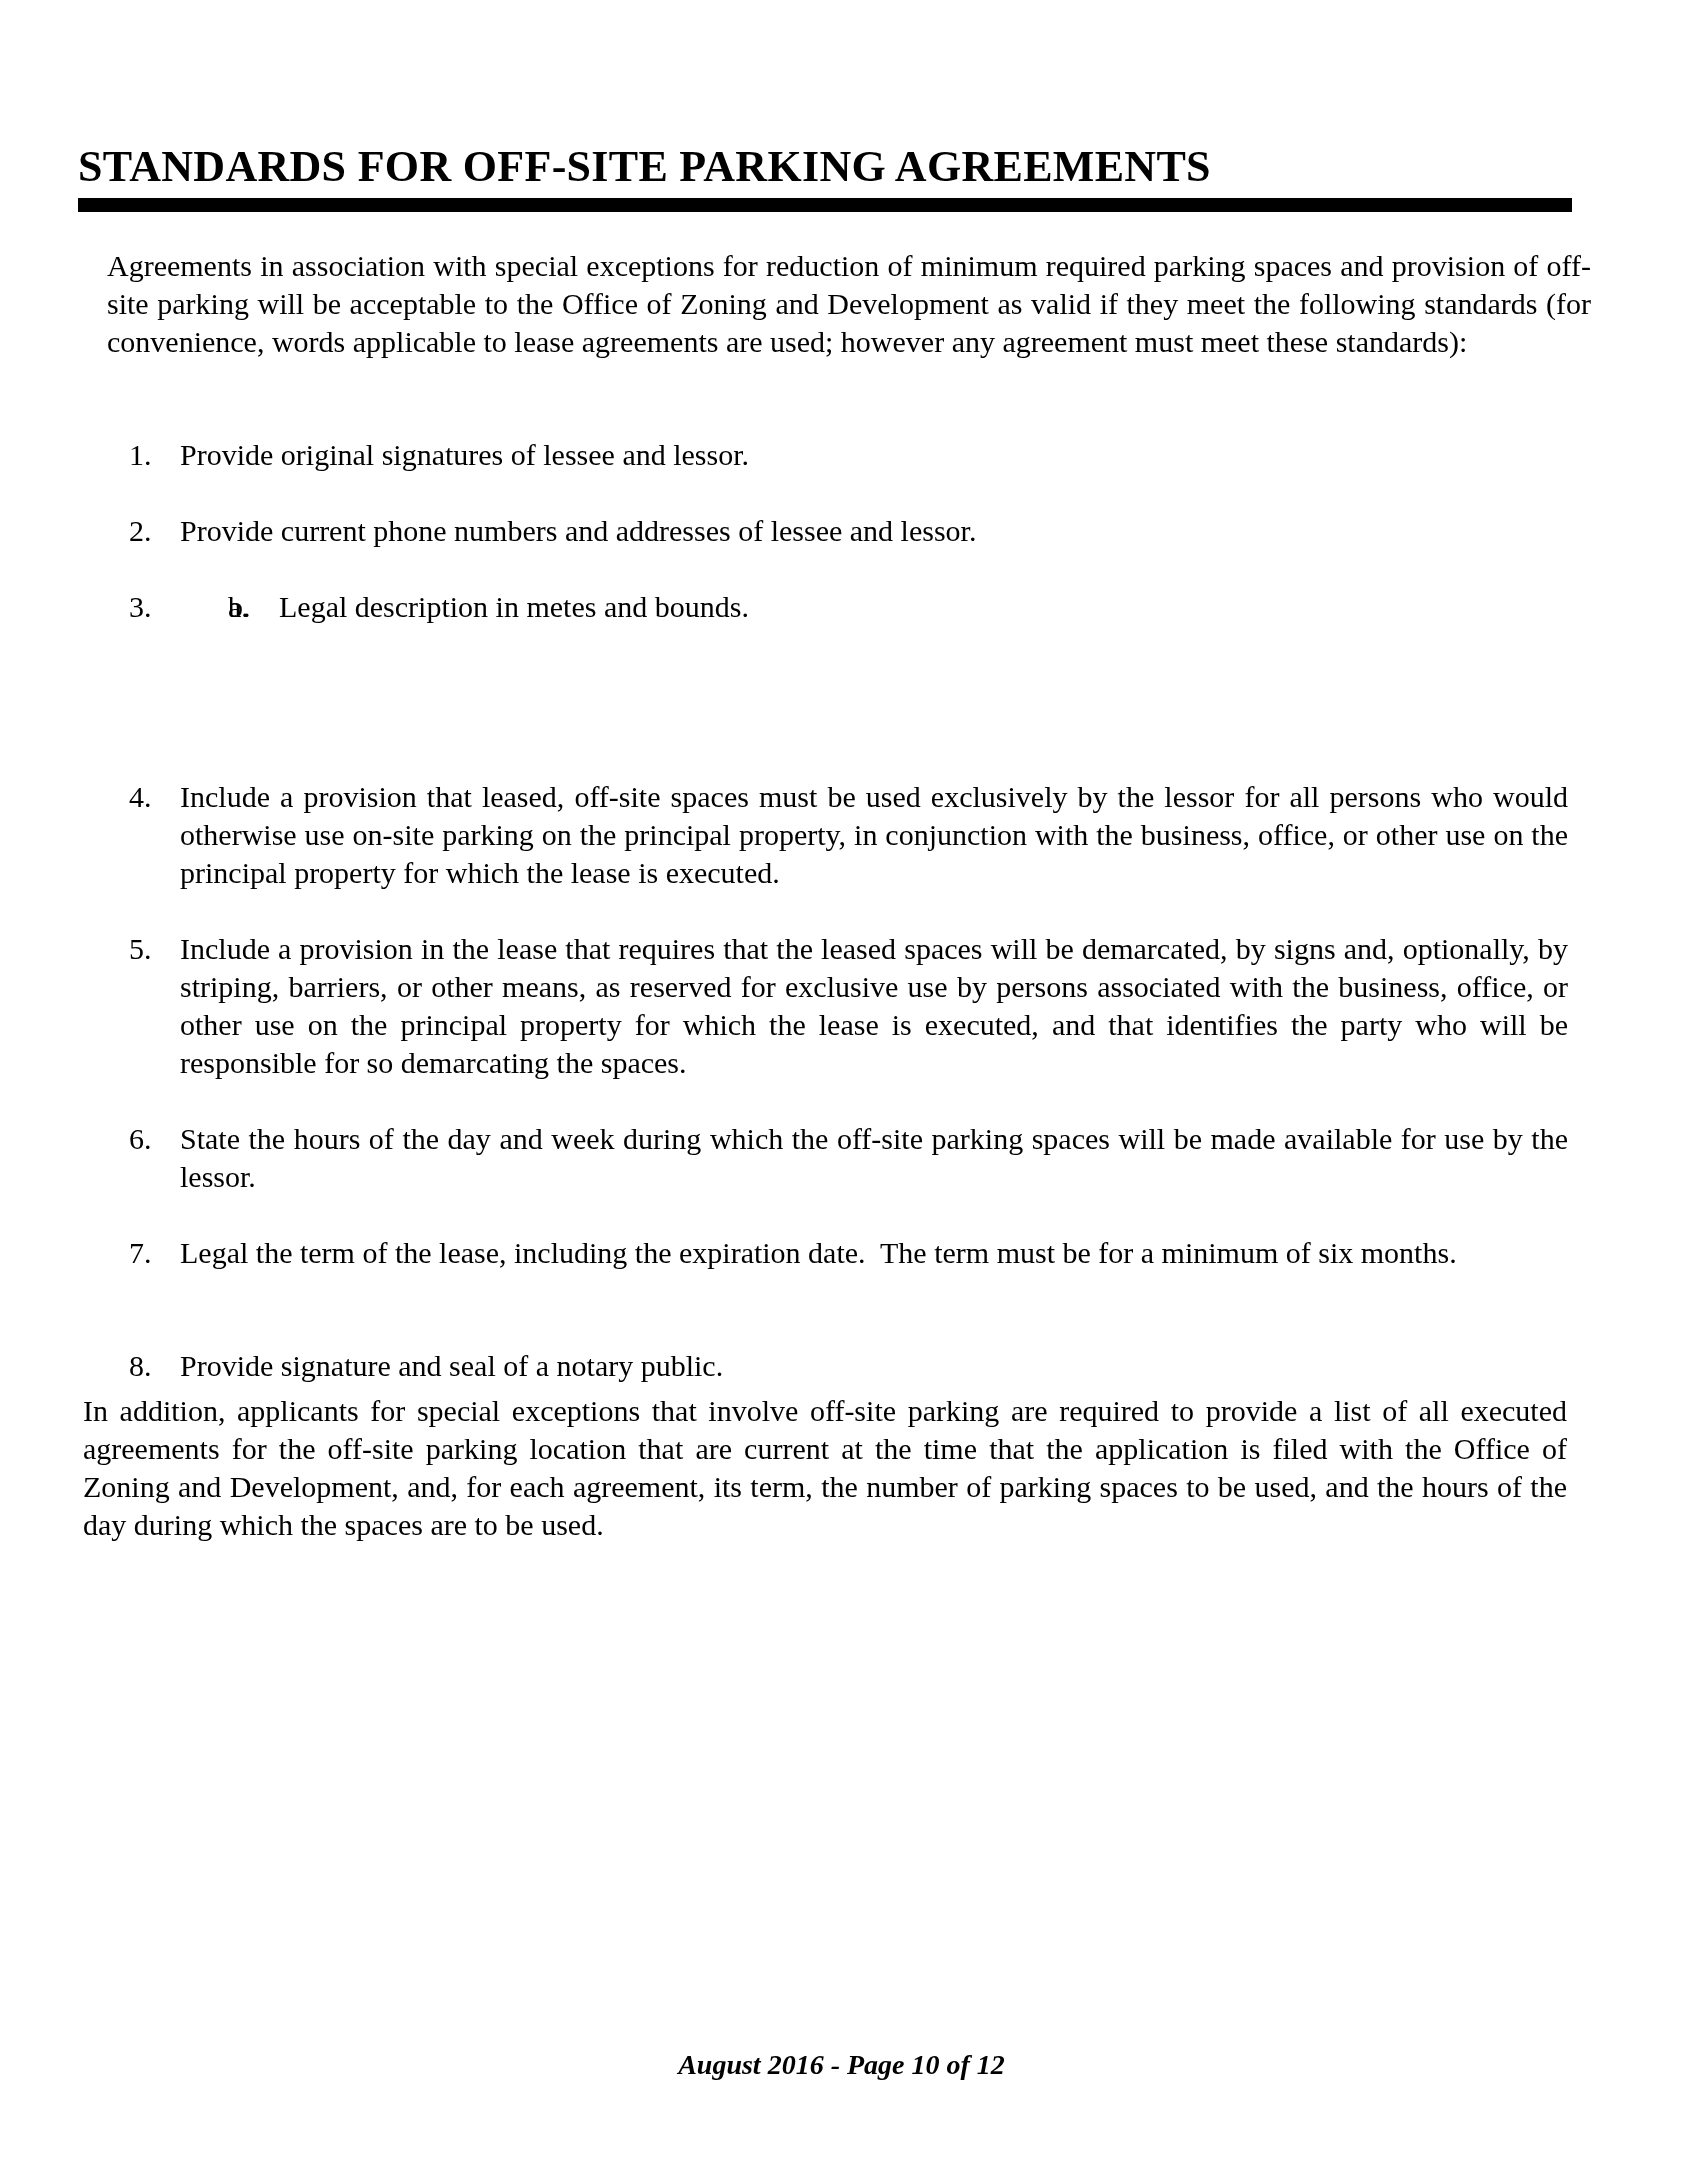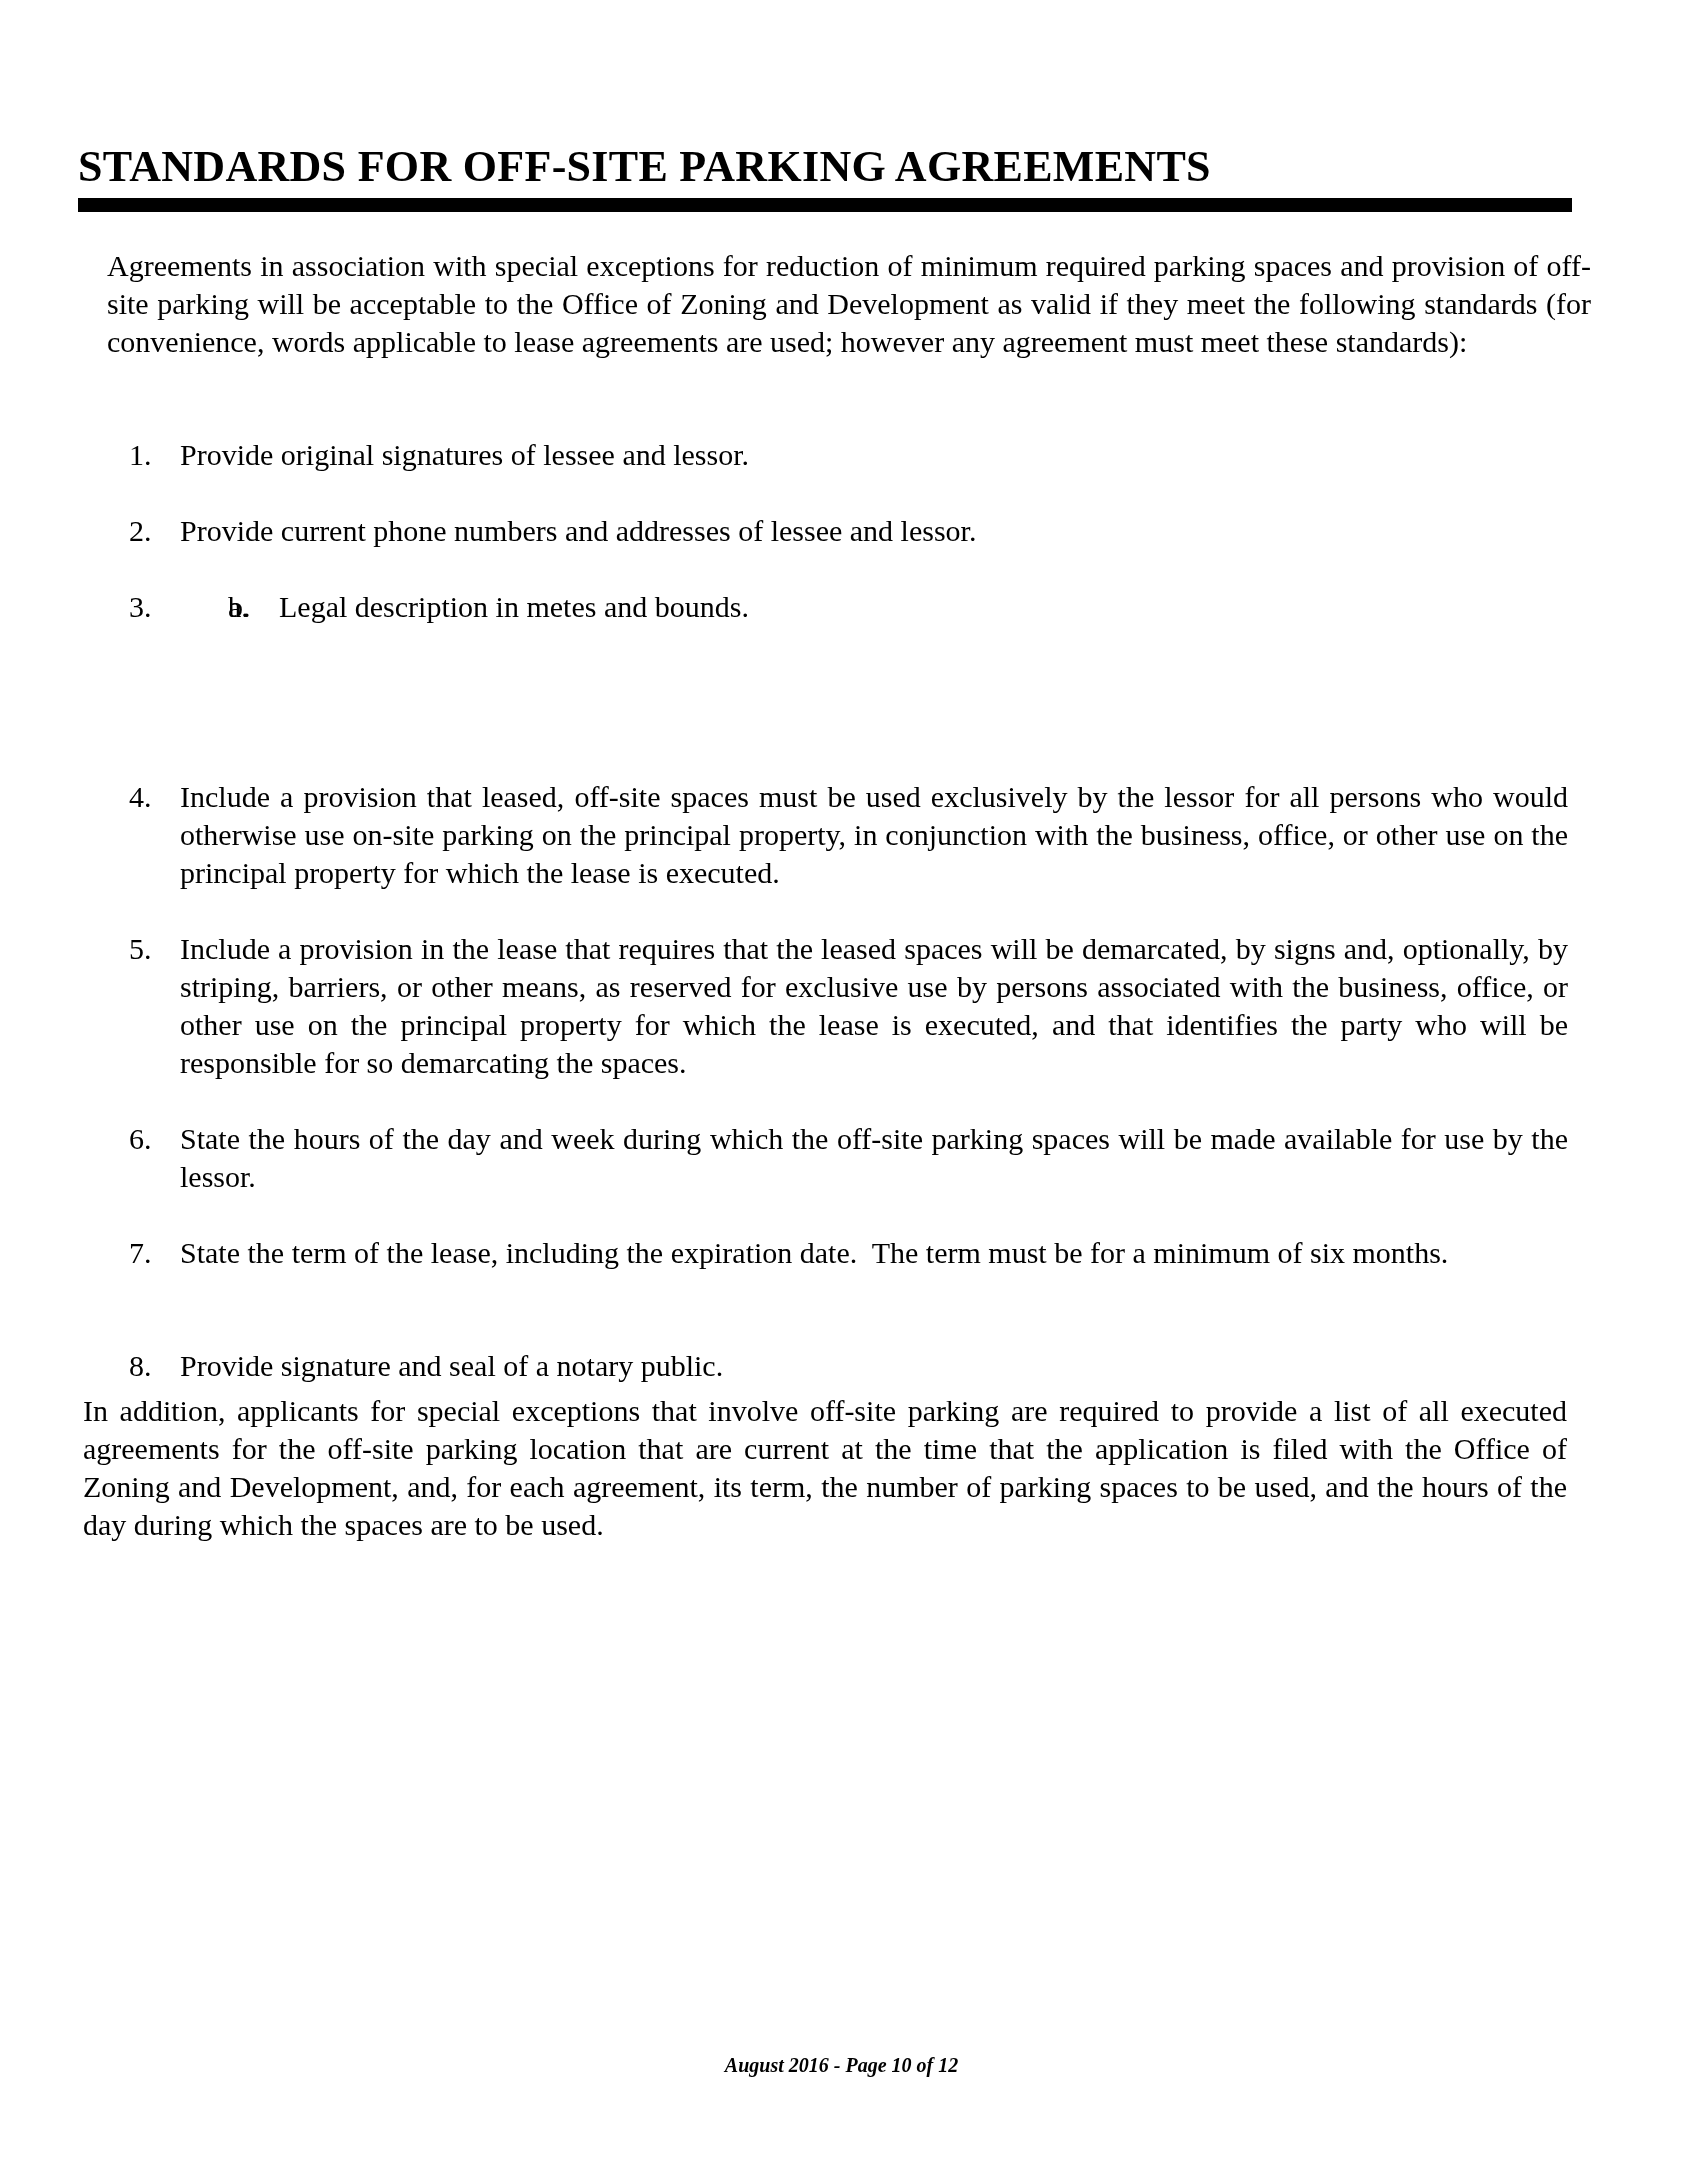--- a/index.html
+++ b/index.html
@@ -90,21 +90,21 @@
     top: 0;
   }
   .footer {
     position: absolute;
     top: 2049px;
     left: 0;
     width: 1683px;
     text-align: center;
     font-weight: bold;
     font-style: italic;
-    font-size: 20px;
+    font-size: 28px;
     line-height: 32px;
   }
 </style>
 </head>
 <body>
 
 <h1 class="page-title">STANDARDS FOR OFF-SITE PARKING AGREEMENTS</h1>
 <div class="title-rule"></div>
 
 <p class="body-text intro">Agreements in association with special exceptions for reduction of minimum required parking spaces and provision of off-site parking will be acceptable to the Office of Zoning and Development as valid if they meet the following standards (for convenience, words applicable to lease agreements are used; however any agreement must meet these standards):</p>
@@ -137,21 +137,21 @@
   <li class="std-item" style="top:930px;">
     <span class="std-num">5.</span>
     <span class="std-text">Include a provision in the lease that requires that the leased spaces will be demarcated, by signs and, optionally, by striping, barriers, or other means, as reserved for exclusive use by persons associated with the business, office, or other use on the principal property for which the lease is executed, and that identifies the party who will be responsible for so demarcating the spaces.</span>
   </li>
   <li class="std-item" style="top:1120px;">
     <span class="std-num">6.</span>
     <span class="std-text">State the hours of the day and week during which the off-site parking spaces will be made available for use by the lessor.</span>
   </li>
   <li class="std-item" style="top:1234px;">
     <span class="std-num">7.</span>
-    <span class="std-text" style="white-space:pre-wrap;">State the term of the lease, including the expiration date.  The term must be for a minimum of six months.</span>
+    <span class="std-text" style="white-space:pre-wrap;">Legal the term of the lease, including the expiration date.  The term must be for a minimum of six months.</span>
   </li>
   <li class="std-item" style="top:1347px;">
     <span class="std-num">8.</span>
     <span class="std-text">Provide signature and seal of a notary public.</span>
   </li>
 </ol>
 
 <p class="body-text closing">In addition, applicants for special exceptions that involve off-site parking are required to provide a list of all executed agreements for the off-site parking location that are current at the time that the application is filed with the Office of Zoning and Development, and, for each agreement, its term, the number of parking spaces to be used, and the hours of the day during which the spaces are to be used.</p>
 
 <div class="footer">August 2016 - Page 10 of 12</div>

